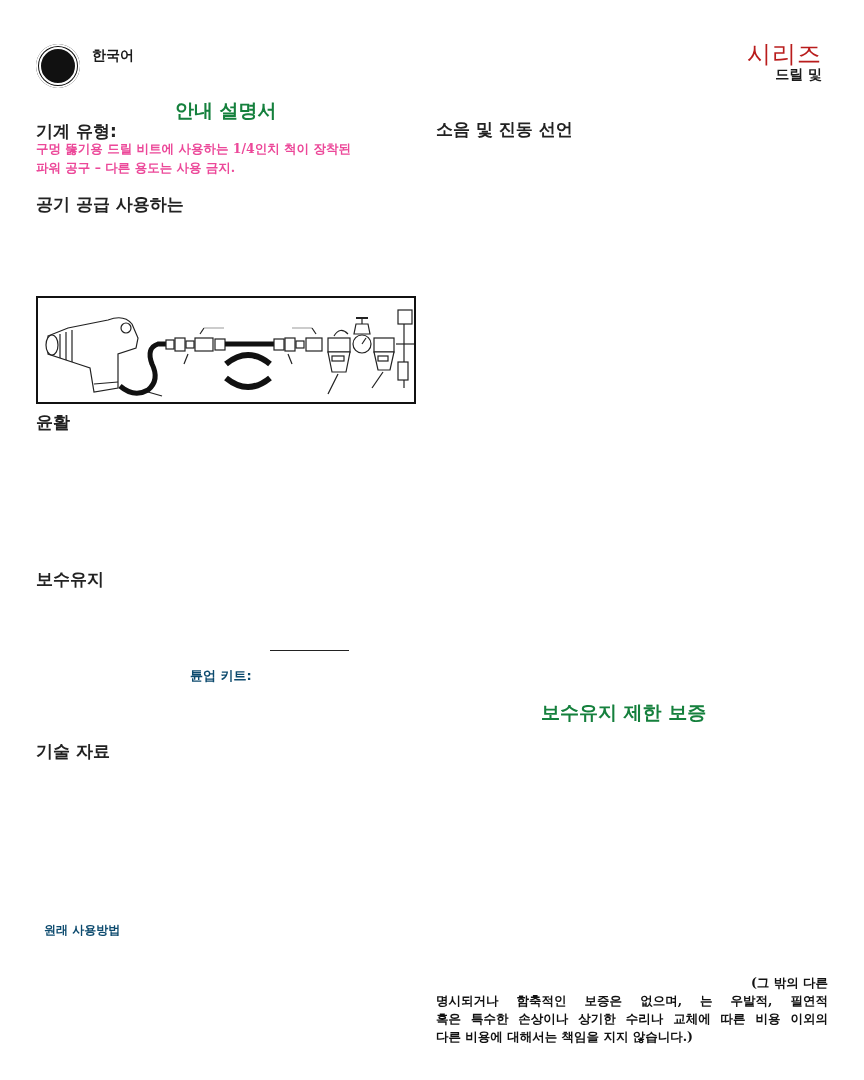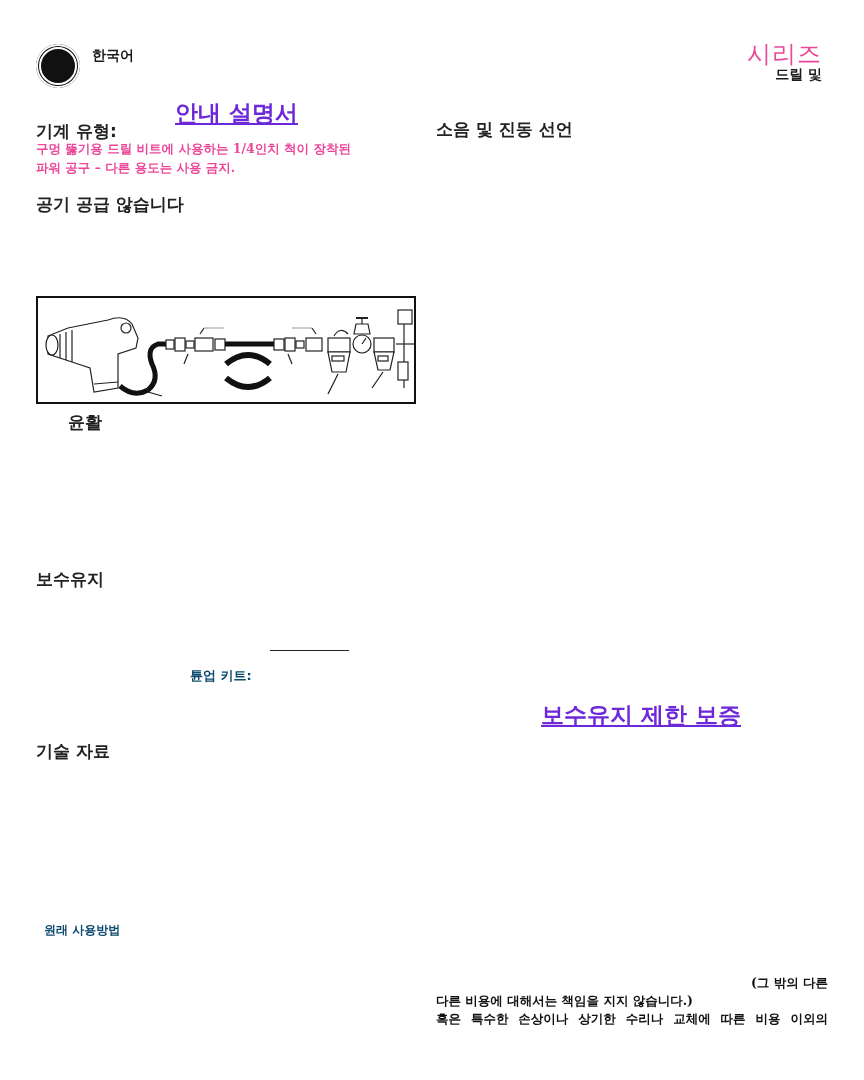--- a/index.html
+++ b/index.html
@@ -41,36 +41,35 @@
       font-weight: bold;
     }
 
     
     .series-title {
       right: 42px; top: 38px;
       font-family: "DejaVu Sans", "Liberation Sans", sans-serif;
       font-size: 24px;
       font-weight: normal;
       letter-spacing: 1px;
-      color: #ec4899;
+      color: #b91c1c;
     }
     .series-sub {
       right: 42px; top: 66px;
       font-family: "DejaVu Sans", "Liberation Sans", sans-serif;
       font-size: 14px;
       font-weight: bold;
     }
 
     
     .h-center {
       font-family: "DejaVu Sans", "Liberation Sans", sans-serif;
-      font-size: 23px;
-      font-weight: bold;
-      color: #6d28d9;
-      text-decoration: underline;
+      font-size: 19px;
+      font-weight: bold;
+      color: #15803d;
     }
     .h-sec {
       font-family: "DejaVu Sans", "Liberation Sans", sans-serif;
       font-size: 17px;
       font-weight: bold;
       color: #222;
     }
     .h-small {
       font-family: "DejaVu Sans", "Liberation Sans", sans-serif;
       font-size: 12px;
@@ -126,21 +125,21 @@
 <div class="abs series-subtitle series-sub">드릴 및</div>
 
 <div class="abs h-center" style="left:175px; top:98px;">안내 설명서</div>
 
 <div class="abs h-sec" style="left:36px; top:120px;">기계 유형:</div>
 <div class="abs body-bold" style="left:36px; top:139px; width:390px;">
   <div>구멍 뚫기용 드릴 비트에 사용하는 1/4인치 척이 장착된</div>
   <div>파워 공구 – 다른 용도는 사용 금지.</div>
 </div>
 
-<div class="abs h-sec" style="left:36px; top:193px;">공기 공급 않습니다</div>
+<div class="abs h-sec" style="left:36px; top:193px;">공기 공급 사용하는</div>
 
 <div class="abs figure-box">
   <svg width="376" height="104" viewBox="0 0 376 104">
     <g fill="none" stroke="#222" stroke-width="1.2">
 
       <path d="M10 38 L30 30 L70 22 Q86 16 94 26 L100 40 L98 50 L80 56 L80 90 L56 94 L52 70 L40 66 L10 56 Z" fill="#fff"></path>
       <ellipse cx="14" cy="47" rx="6" ry="10" fill="#fff"></ellipse>
       <line x1="22" y1="36" x2="22" y2="60"></line>
       <line x1="28" y1="34" x2="28" y2="62"></line>
       <line x1="34" y1="32" x2="34" y2="64"></line>
@@ -192,33 +191,34 @@
 
     <g fill="none" stroke="#222" stroke-width="1.2">
       <line x1="358" y1="46" x2="376" y2="46"></line>
       <line x1="366" y1="20" x2="366" y2="90"></line>
       <rect x="360" y="12" width="14" height="14" fill="#fff"></rect>
       <rect x="360" y="64" width="10" height="18" fill="#fff"></rect>
     </g>
   </svg>
 </div>
 
-<div class="abs h-sec" style="left:36px; top:411px;margin-left:32px;">윤활</div>
+<div class="abs h-sec" style="left:36px; top:411px;">윤활</div>
 
 <div class="abs h-sec" style="left:36px; top:560px;margin-top:8px;">보수유지</div>
 
 <div class="abs rule-line"></div>
 
 <div class="abs h-small" style="left:190px; top:667px; font-size:13px;">튠업 키트:</div>
 
 <div class="abs h-sec" style="left:36px; top:740px;text-align:right;">기술 자료</div>
 
 <div class="abs h-small" style="left:44px; top:922px;">원래 사용방법</div>
 
 <div class="abs h-sec" style="left:436px; top:98px;margin-top:20px;">소음 및 진동 선언</div>
 
 <div class="abs h-center" style="left:541px; top:700px;">보수유지 제한 보증</div>
 
 <div class="abs warranty-text">
   <span class="line right">(그 밖의 다른</span>
+  <span class="line">명시되거나 함축적인 보증은 없으며,      는 우발적, 필연적</span>
+  <span class="line">혹은 특수한 손상이나 상기한 수리나 교체에 따른 비용 이외의</span>
   <span class="line left">다른 비용에 대해서는 책임을 지지 않습니다.)</span>
-  <span class="line">혹은 특수한 손상이나 상기한 수리나 교체에 따른 비용 이외의</span>
 </div>
 
 </body></html>

